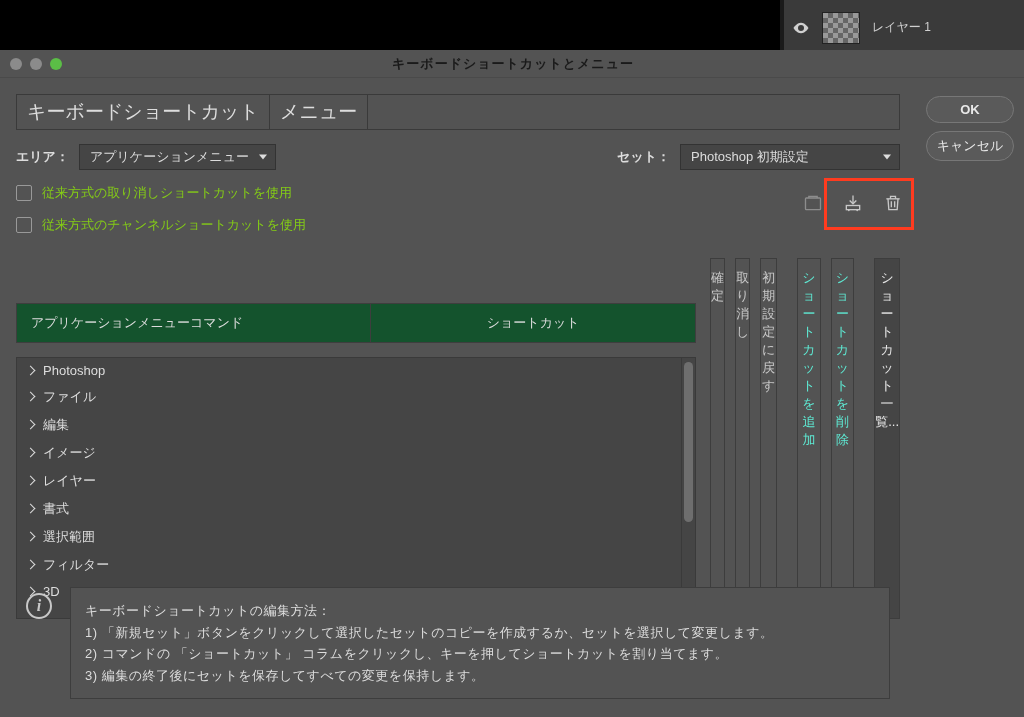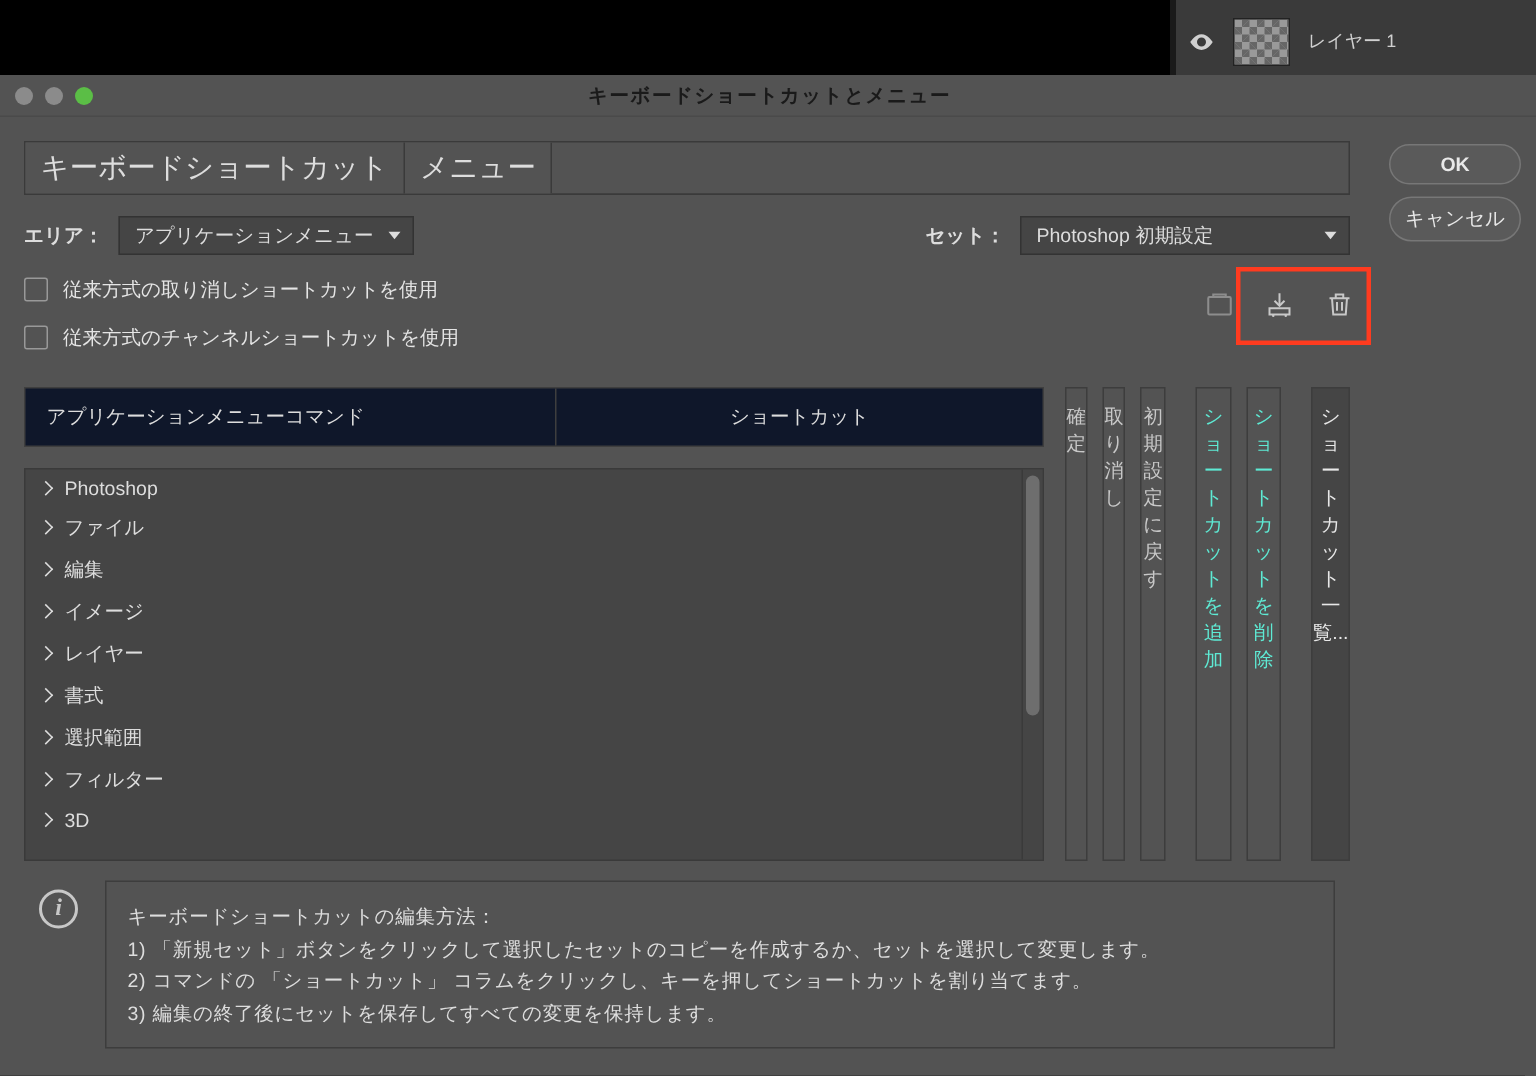--- a/index.html
+++ b/index.html
@@ -38,35 +38,35 @@
     .tab.active { background: #535353; }
     .tabs-line { border-top: 1px solid #3a3a3a; margin-top:-1px; }
 
     .row { display: flex; align-items: center; margin-top: 14px; color: #ddd; font-size: 13px; gap: 10px; }
     .label { white-space: nowrap; font-weight: bold; }
     .select { background: #454545; color: #ddd; border: 1px solid #333; padding: 3px 26px 3px 10px; font-size: 13px; position: relative; min-width: 170px; display:inline-flex; align-items:center;}
     .select::after { content:""; position:absolute; right:8px; top:50%; width:0;height:0;border-left:4px solid transparent;border-right:4px solid transparent;border-top:5px solid #ddd; transform:translateY(-50%);}
     .select.set { min-width: 220px; }
     .spacer { flex: 1; }
 
-    .checkbox-row { display: flex; align-items: center; gap: 10px; margin-top: 14px; color: #e5e5e5; font-size: 13px; }
+    .checkbox-row { display: flex; align-items: center; gap: 10px; margin-top: 14px; color: #84cc16; font-size: 13px; }
     .checkbox { width: 16px; height: 16px; border: 1px solid #999; border-radius: 2px; background:#535353; }
 
     
     .icon-row { position: absolute; right: 12px; top: 114px; display: flex; align-items: center; gap: 18px; }
     .icon-row .ic { width: 22px; height: 22px; display: inline-flex; align-items: center; justify-content: center; }
     .icon-row svg { stroke: #c8c8c8; fill: none; stroke-width:1.6; }
     .highlight-box { position: absolute; right: 2px; top: 100px; width: 90px; height: 52px; border: 3px solid #ff3b1f; pointer-events: none; }
 
     
     .mid-area { display: flex; margin-top: 24px; gap: 14px; }
     .left-col { flex: 1; min-width:0; }
     .right-col { width: 190px; display: flex; gap: 10px; }
 
-    .th-row { display: flex; background: #0f172a; border: 1px solid #3e3e3e; }
+    .th-row { display: flex; background: #14532d; border: 1px solid #3e3e3e; margin-top: 45px; }
     .th { color: #ddd; font-size: 13px; padding: 10px 14px; }
     .th.cmd { flex: 1.1; border-right: 1px solid #3e3e3e; }
     .th.sc { flex: 1; text-align: center; }
 
     .list-wrap { margin-top: 14px; background: #454545; height: 262px; border:1px solid #3a3a3a; display:flex;}
     .list { flex:1; overflow: hidden; }
     .list-item { display: flex; align-items: center; gap: 8px; color: #ddd; font-size: 13px; padding: 5px 10px; }
     .chevron { width: 8px; height: 8px; display:inline-block; }
     .chevron::before { content:""; display:block; width:6px;height:6px;border-right:1.5px solid #ddd;border-bottom:1.5px solid #ddd; transform:rotate(-45deg); }
     .scrollbar { width: 14px; background:#454545; border-left:1px solid #3a3a3a; position:relative;}

